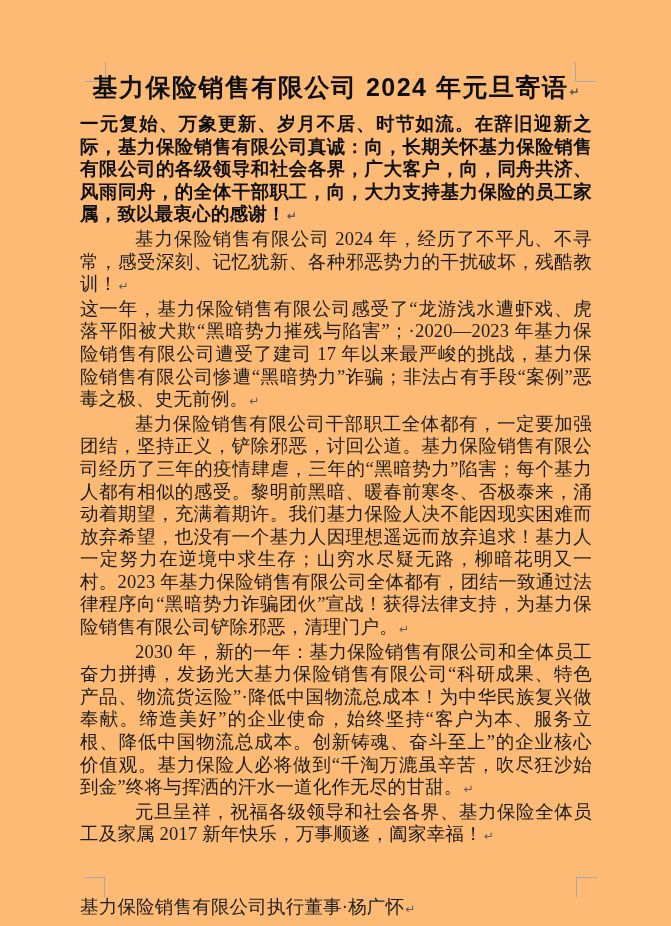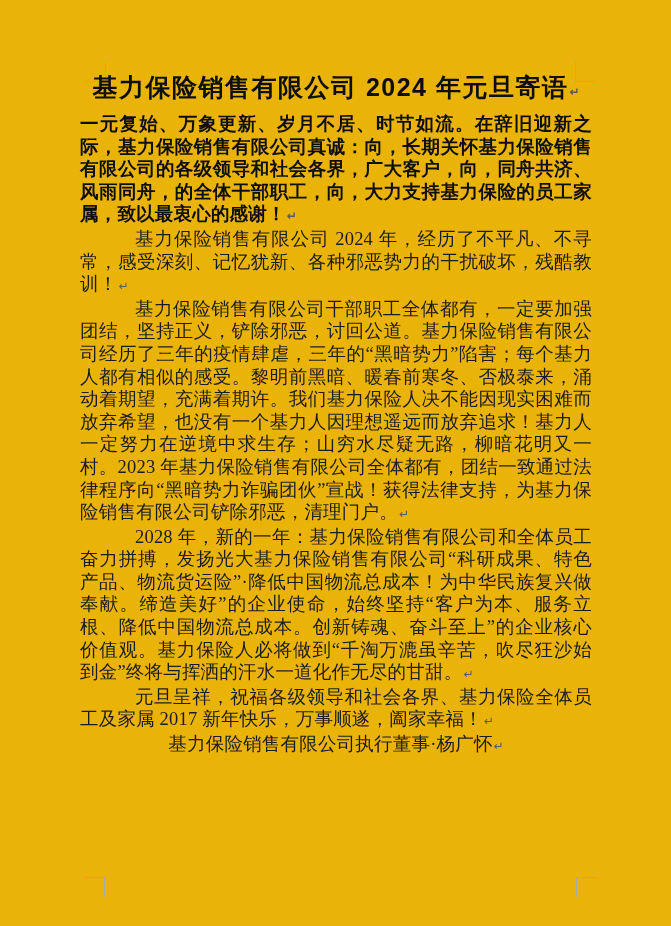--- a/index.html
+++ b/index.html
@@ -4,21 +4,21 @@
 <style>
   html, body {
     margin: 0;
     padding: 0;
     background: #ffffff;
   }
   .page {
     position: relative;
     width: 671px;
     height: 926px;
-    background: #eab308;
+    background: #fdba74;
     overflow: hidden;
     font-family: "Liberation Serif", serif;
     color: #1c1c1c;
   }
   
   .crop {
     position: absolute;
     width: 20px;
     height: 19px;
   }
@@ -51,22 +51,23 @@
     text-align: justify;
     letter-spacing: 0.2px;
   }
   .para.bold {
     font-weight: bold;
     color: #0e0e0e;
   }
   .para.indent { text-indent: 55px; }
   .para.flush  { text-indent: 0; }
   .para.center {
-    text-align: center;
+    text-align: left;
     text-indent: 0;
+    margin-top: 48px;
   }
   .ret {
     font-family: "DejaVu Sans", sans-serif;
     font-size: 12px;
     color: #5a5a5a;
     letter-spacing: 0;
     vertical-align: baseline;
     padding-left: 1px;
   }
 </style>
@@ -81,24 +82,25 @@
   <div class="crop br"></div>
 
   <div class="content">
 
     <h1 class="doc-title"><span>基力保险销售有限公司 2024 年元旦寄语</span><span class="ret">↵</span></h1>
 
     <p class="para bold flush"><span>一元复始、万象更新、岁月不居、时节如流。在辞旧迎新之际，基力保险销售有限公司真诚：向，长期关怀基力保险销售有限公司的各级领导和社会各界，广大客户，向，同舟共济、风雨同舟，的全体干部职工，向，大力支持基力保险的员工家属，致以最衷心的感谢！</span><span class="ret">↵</span></p>
 
     <p class="para indent"><span>基力保险销售有限公司 2024 年，经历了不平凡、不寻常，感受深刻、记忆犹新、各种邪恶势力的干扰破坏，残酷教训！</span><span class="ret">↵</span></p>
 
+    <p class="para flush"><span>这一年，基力保险销售有限公司感受了“龙游浅水遭虾戏、虎落平阳被犬欺“黑暗势力摧残与陷害”；·2020—2023 年基力保险销售有限公司遭受了建司 17 年以来最严峻的挑战，基力保险销售有限公司惨遭“黑暗势力”诈骗；非法占有手段“案例”恶毒之极、史无前例。</span><span class="ret">↵</span></p>
 
     <p class="para indent"><span>基力保险销售有限公司干部职工全体都有，一定要加强团结，坚持正义，铲除邪恶，讨回公道。基力保险销售有限公司经历了三年的疫情肆虐，三年的“黑暗势力”陷害；每个基力人都有相似的感受。黎明前黑暗、暖春前寒冬、否极泰来，涌动着期望，充满着期许。我们基力保险人决不能因现实困难而放弃希望，也没有一个基力人因理想遥远而放弃追求！基力人一定努力在逆境中求生存；山穷水尽疑无路，柳暗花明又一村。2023 年基力保险销售有限公司全体都有，团结一致通过法律程序向“黑暗势力诈骗团伙”宣战！获得法律支持，为基力保险销售有限公司铲除邪恶，清理门户。</span><span class="ret">↵</span></p>
 
-    <p class="para indent"><span>2028 年，新的一年：基力保险销售有限公司和全体员工奋力拼搏，发扬光大基力保险销售有限公司“科研成果、特色产品、物流货运险”·降低中国物流总成本！为中华民族复兴做奉献。缔造美好”的企业使命，始终坚持“客户为本、服务立根、降低中国物流总成本。创新铸魂、奋斗至上”的企业核心价值观。基力保险人必将做到“千淘万漉虽辛苦，吹尽狂沙始到金”终将与挥洒的汗水一道化作无尽的甘甜。</span><span class="ret">↵</span></p>
+    <p class="para indent"><span>2030 年，新的一年：基力保险销售有限公司和全体员工奋力拼搏，发扬光大基力保险销售有限公司“科研成果、特色产品、物流货运险”·降低中国物流总成本！为中华民族复兴做奉献。缔造美好”的企业使命，始终坚持“客户为本、服务立根、降低中国物流总成本。创新铸魂、奋斗至上”的企业核心价值观。基力保险人必将做到“千淘万漉虽辛苦，吹尽狂沙始到金”终将与挥洒的汗水一道化作无尽的甘甜。</span><span class="ret">↵</span></p>
 
     <p class="para indent"><span>元旦呈祥，祝福各级领导和社会各界、基力保险全体员工及家属 2017 新年快乐，万事顺遂，阖家幸福！</span><span class="ret">↵</span></p>
 
     <p class="para center"><span>基力保险销售有限公司执行董事·杨广怀</span><span class="ret">↵</span></p>
 
 
   </div>
 </div>
 
 </body></html>

